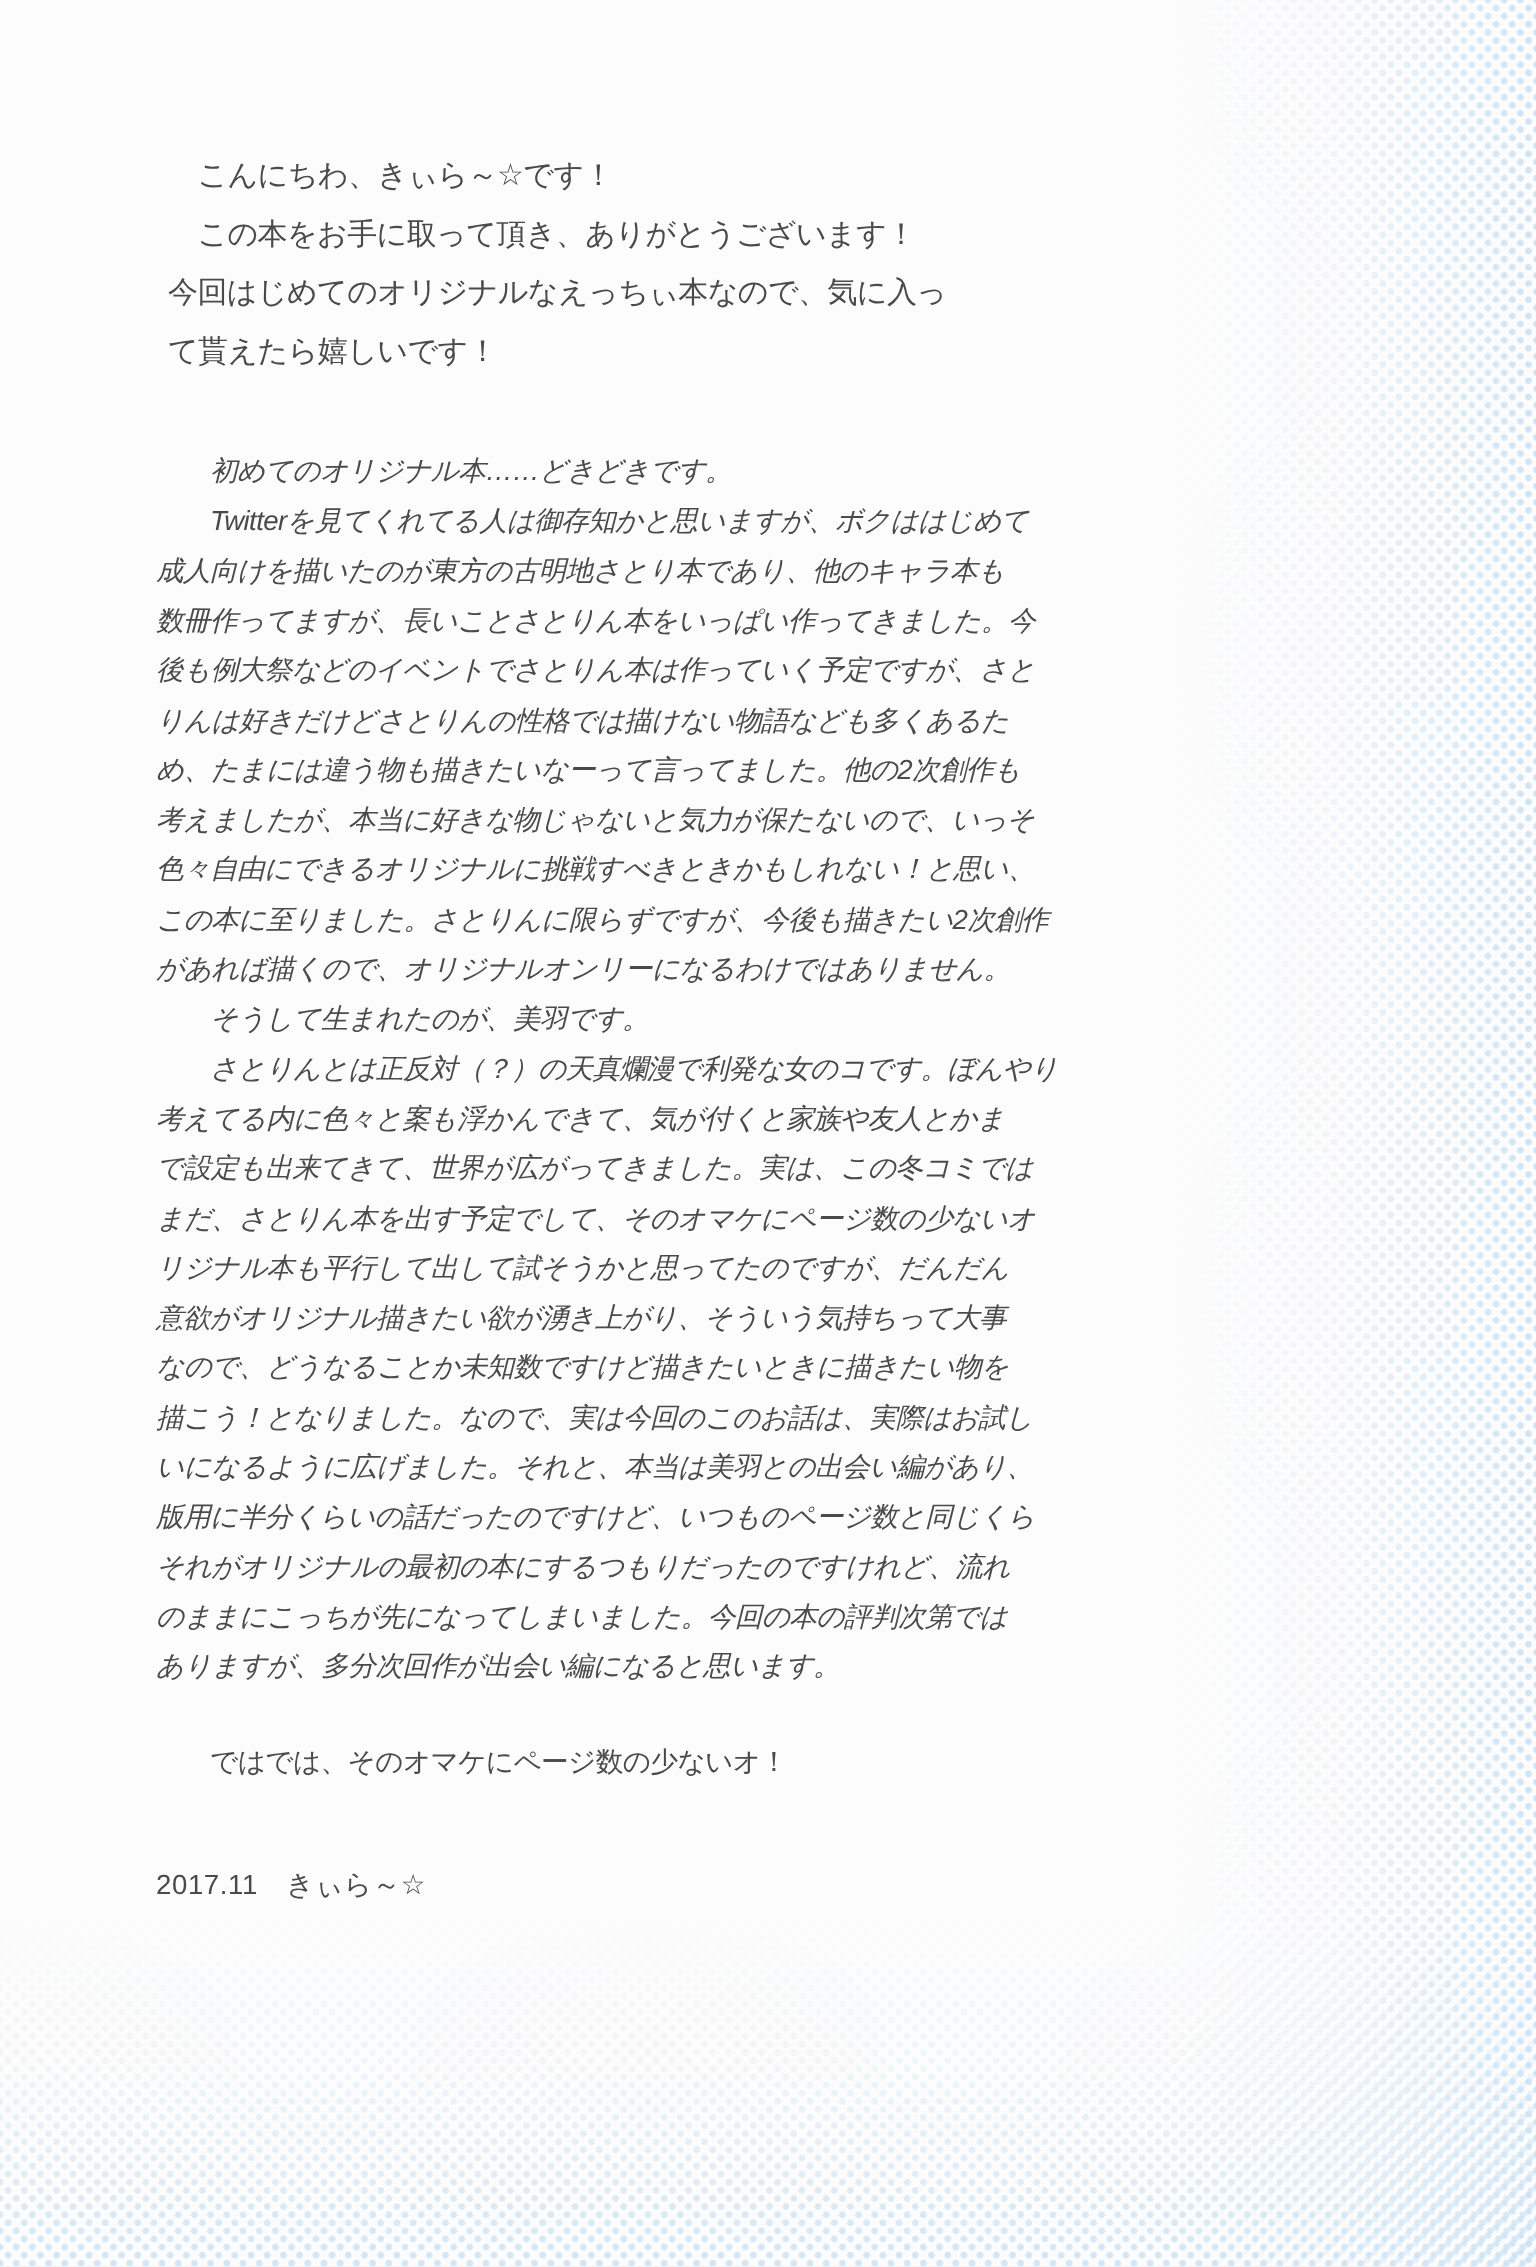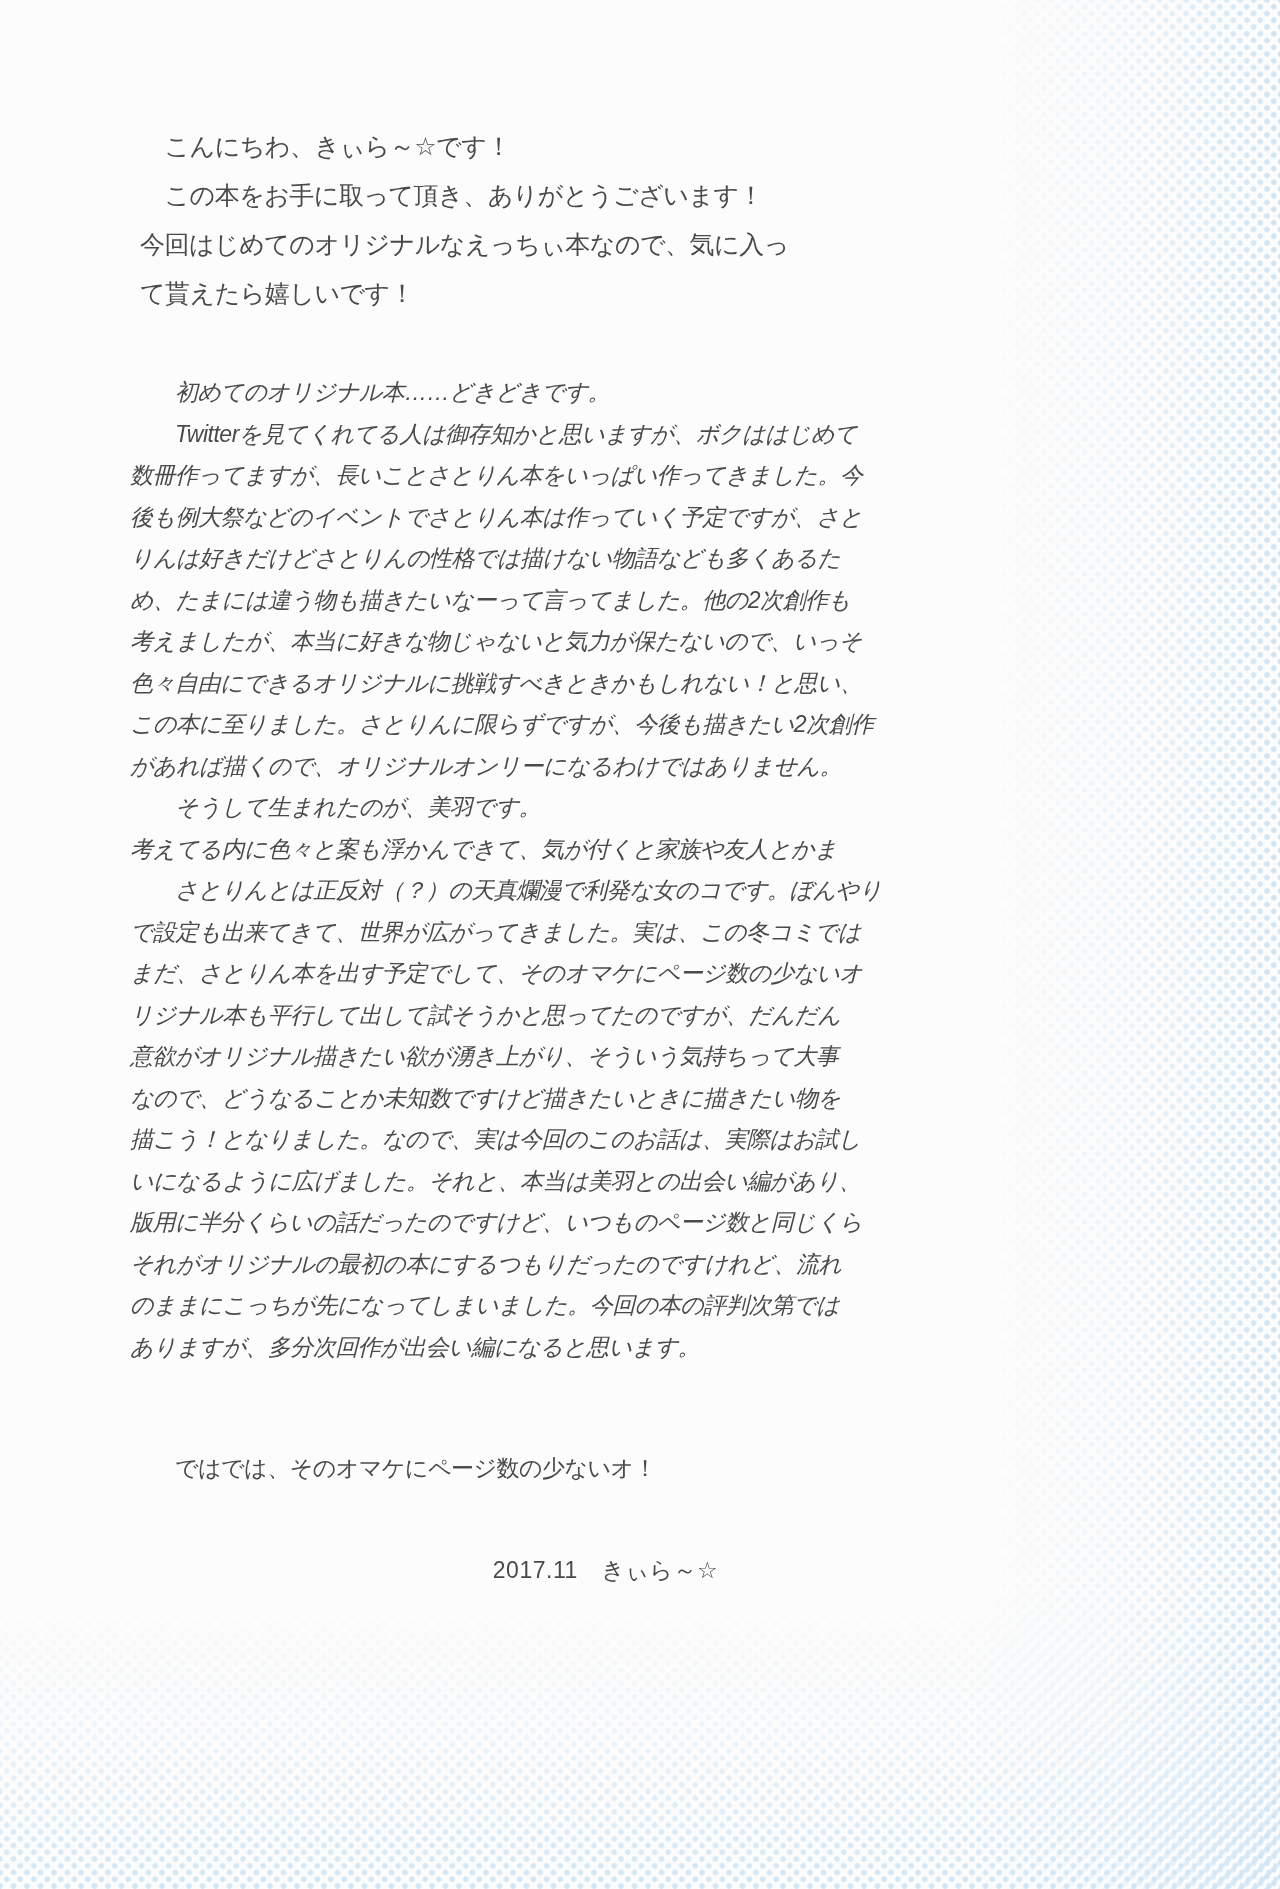--- a/index.html
+++ b/index.html
@@ -64,21 +64,20 @@
     letter-spacing:-0.5px;
     white-space:nowrap;
     z-index:1;
   }
   .signature{
     position:absolute;
     left:130px;top:1550px;
     width:730px;
     box-sizing:border-box;
     padding-right:142px;
-    text-align:right;
     font-size:23px;
     line-height:41.5px;
     letter-spacing:0.5px;
     white-space:nowrap;
     z-index:1;
   }
   .line{min-height:1em;}
 </style>
 </head>
 <body>
@@ -91,31 +90,32 @@
   <div class="greeting">
       <div class="line">　こんにちわ、きぃら～☆です！</div>
       <div class="line">　この本をお手に取って頂き、ありがとうございます！</div>
       <div class="line">今回はじめてのオリジナルなえっちぃ本なので、気に入っ</div>
       <div class="line">て貰えたら嬉しいです！</div>
     </div>
 
   <div class="body-text">
       <div class="line">　　初めてのオリジナル本……どきどきです。</div>
       <div class="line">　　Twitterを見てくれてる人は御存知かと思いますが、ボクははじめて</div>
+      <div class="line">成人向けを描いたのが東方の古明地さとり本であり、他のキャラ本も</div>
       <div class="line">数冊作ってますが、長いことさとりん本をいっぱい作ってきました。今</div>
       <div class="line">後も例大祭などのイベントでさとりん本は作っていく予定ですが、さと</div>
       <div class="line">りんは好きだけどさとりんの性格では描けない物語なども多くあるた</div>
       <div class="line">め、たまには違う物も描きたいなーって言ってました。他の2次創作も</div>
       <div class="line">考えましたが、本当に好きな物じゃないと気力が保たないので、いっそ</div>
       <div class="line">色々自由にできるオリジナルに挑戦すべきときかもしれない！と思い、</div>
       <div class="line">この本に至りました。さとりんに限らずですが、今後も描きたい2次創作</div>
       <div class="line">があれば描くので、オリジナルオンリーになるわけではありません。</div>
       <div class="line">　　そうして生まれたのが、美羽です。</div>
+      <div class="line">　　さとりんとは正反対（？）の天真爛漫で利発な女のコです。ぼんやり</div>
       <div class="line">考えてる内に色々と案も浮かんできて、気が付くと家族や友人とかま</div>
-      <div class="line">　　さとりんとは正反対（？）の天真爛漫で利発な女のコです。ぼんやり</div>
       <div class="line">で設定も出来てきて、世界が広がってきました。実は、この冬コミでは</div>
       <div class="line">まだ、さとりん本を出す予定でして、そのオマケにページ数の少ないオ</div>
       <div class="line">リジナル本も平行して出して試そうかと思ってたのですが、だんだん</div>
       <div class="line">意欲がオリジナル描きたい欲が湧き上がり、そういう気持ちって大事</div>
       <div class="line">なので、どうなることか未知数ですけど描きたいときに描きたい物を</div>
       <div class="line">描こう！となりました。なので、実は今回のこのお話は、実際はお試し</div>
       <div class="line">いになるように広げました。それと、本当は美羽との出会い編があり、</div>
       <div class="line">版用に半分くらいの話だったのですけど、いつものページ数と同じくら</div>
       <div class="line">それがオリジナルの最初の本にするつもりだったのですけれど、流れ</div>
       <div class="line">のままにこっちが先になってしまいました。今回の本の評判次第では</div>

